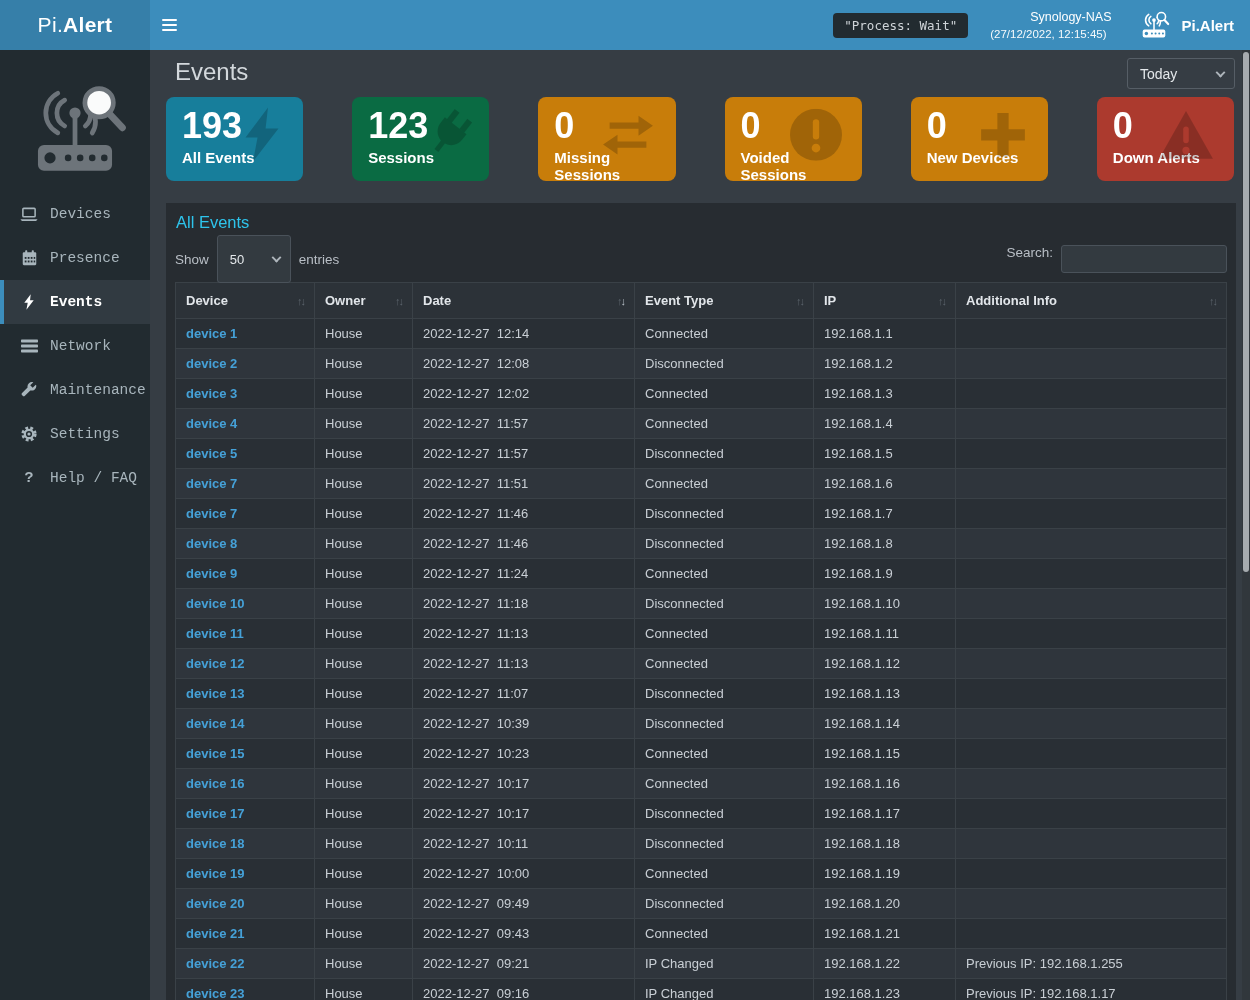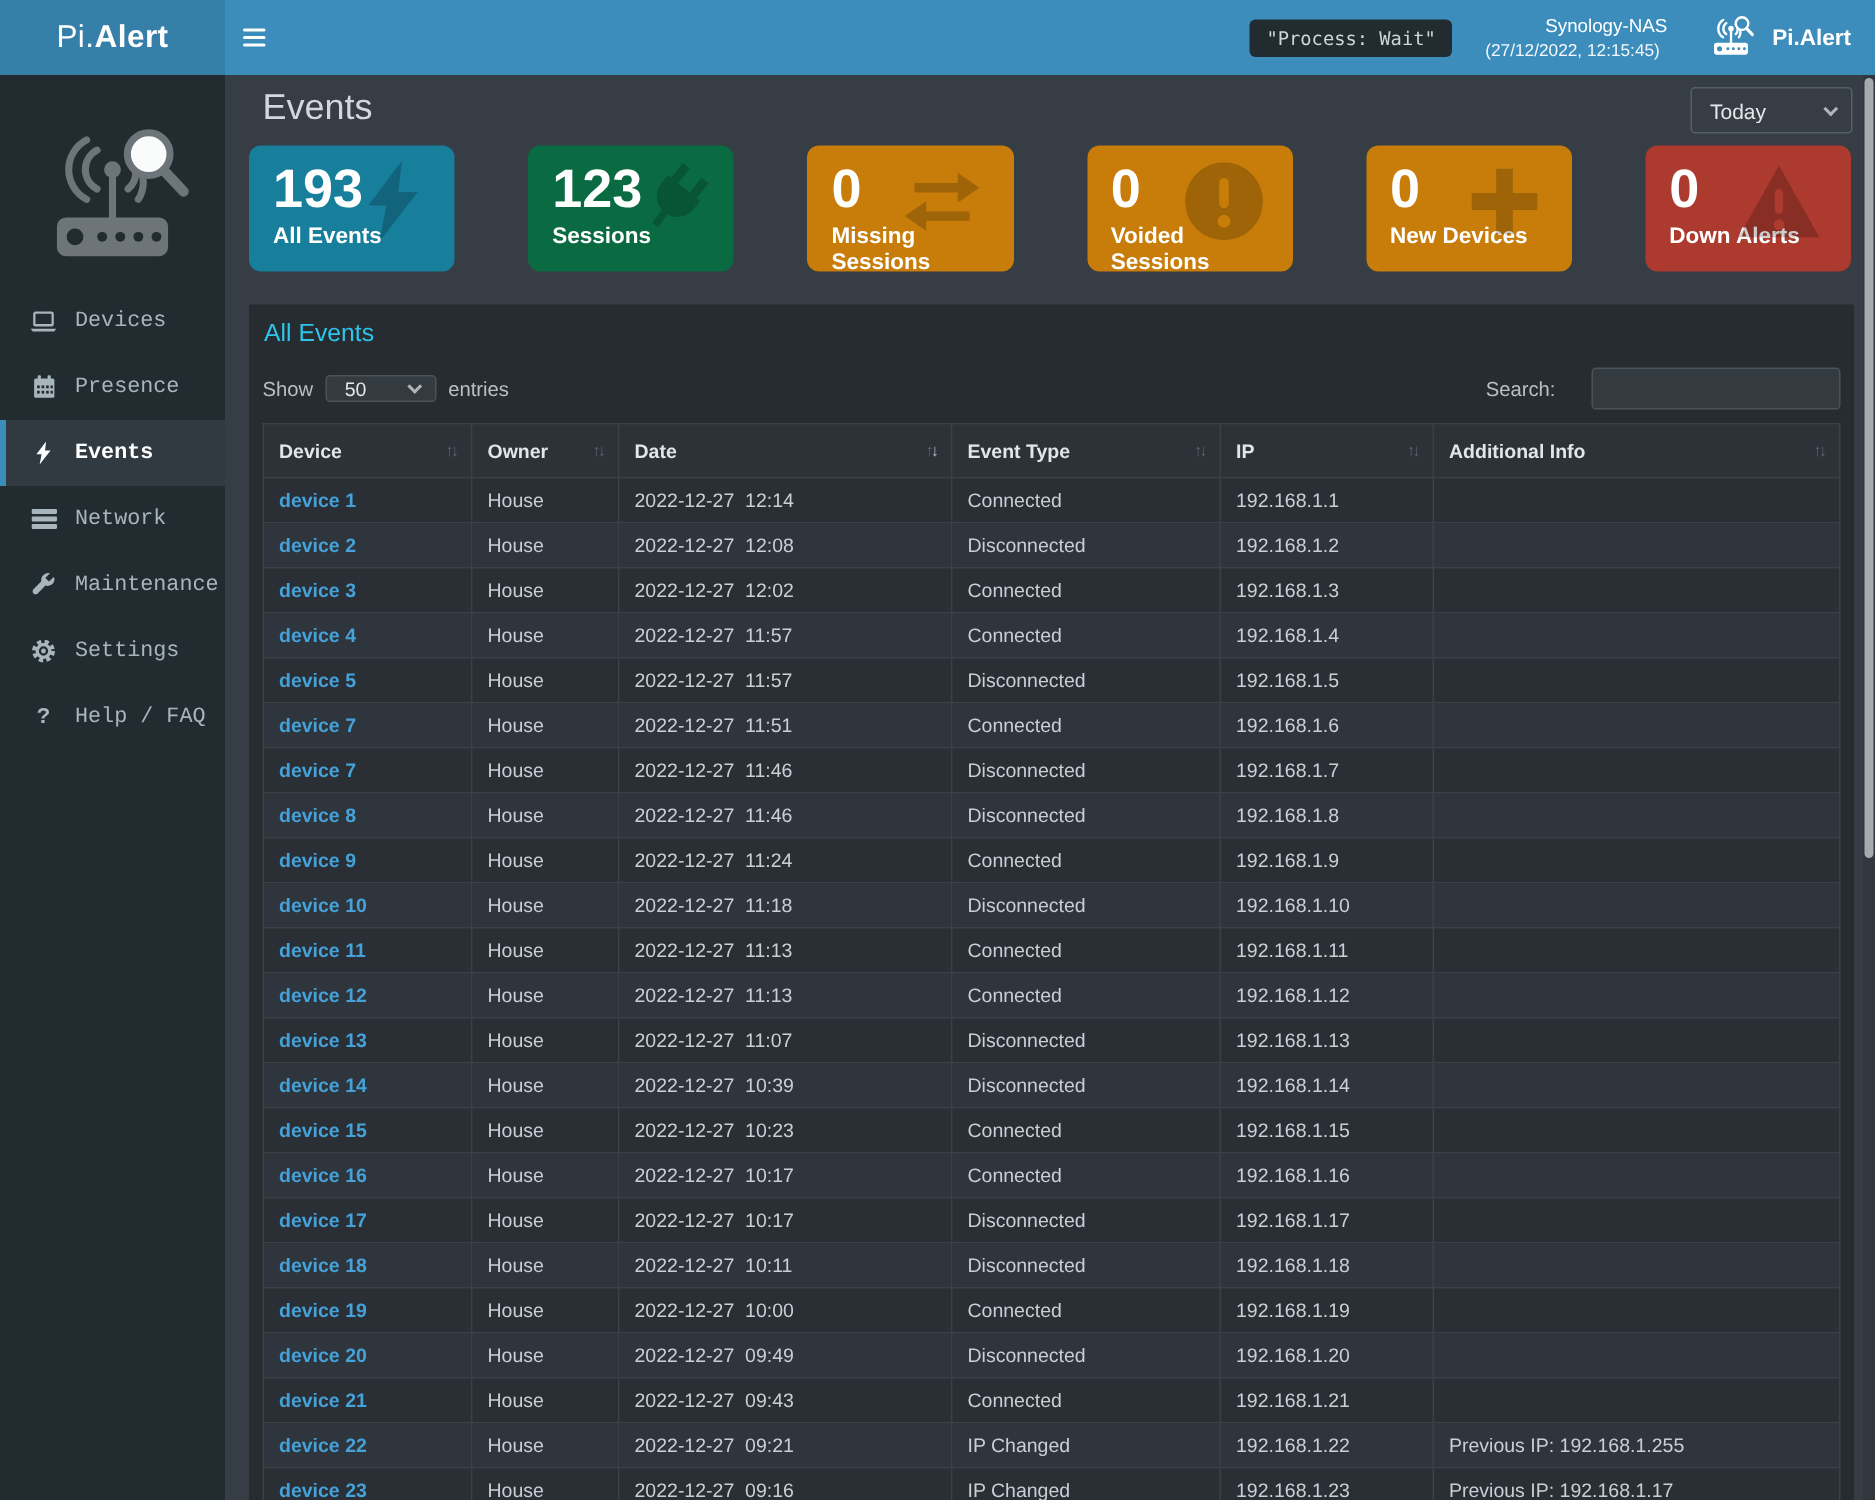--- a/index.html
+++ b/index.html
@@ -46,22 +46,22 @@
   .stat-card { position:relative; flex:1; border-radius:8px; padding:8px 14px 10px 16px; color:#fff; overflow:hidden; cursor:pointer; }
   .stat-value { font-size:36px; font-weight:700; line-height:1.15; }
   .stat-label { font-size:15px; font-weight:700; margin-top:3px; }
   .stat-icon { position:absolute; right:20px; top:50%; transform:translateY(-54%); color:rgba(0,0,0,0.20); }
 
   
   .panel { position:absolute; top:153px; left:16px; right:14px; background:#272c31; padding:8px 9px 30px 9px; }
   .panel-title { font-size:16.5px; font-weight:500; color:#2ec4ec; margin:2px 0 12px 1px; }
   .table-controls { display:flex; align-items:center; height:30px; margin-bottom:8px; color:#b9bfc6; font-size:13.5px; }
   .len-wrap { margin:0 8px; }
-  .len-wrap select { width:74px; height:18px; padding:0 22px 0 12px; font-size:13px; background:#333a40; border-color:#4a525a; }
-  .search-group { margin-left:auto; display:flex; align-items:center; gap:24px; }
+  .len-wrap select { width:74px; height:48px; padding:0 22px 0 12px; font-size:13px; background:#333a40; border-color:#4a525a; }
+  .search-group { margin-left:auto; display:flex; gap:8px; }
   .search-group input { width:166px; height:28px; background:#333a40; border:1px solid #4a525a; border-radius:3px; color:#dfe3e6; padding:0 8px; font-size:13px; }
 
   table.events { width:100%; border-collapse:collapse; table-layout:fixed; font-size:13px; }
   table.events th, table.events td { border:1px solid #3a4147; padding:0 10px; text-align:left; overflow:hidden; white-space:nowrap; }
   table.events th { height:36px; background:#2c3238; color:#e2e6ea; font-weight:700; cursor:pointer; }
   .th-inner { display:flex; align-items:center; justify-content:space-between; }
   .sort { display:inline-flex; color:#5b636b; font-size:11px; letter-spacing:-2px; font-style:normal; }
   .sort i { font-style:normal; }
   .sort.active i.dn { color:#b7bfc7; }
   table.events td { height:29px; line-height:29px; color:#c9cfd5; }

